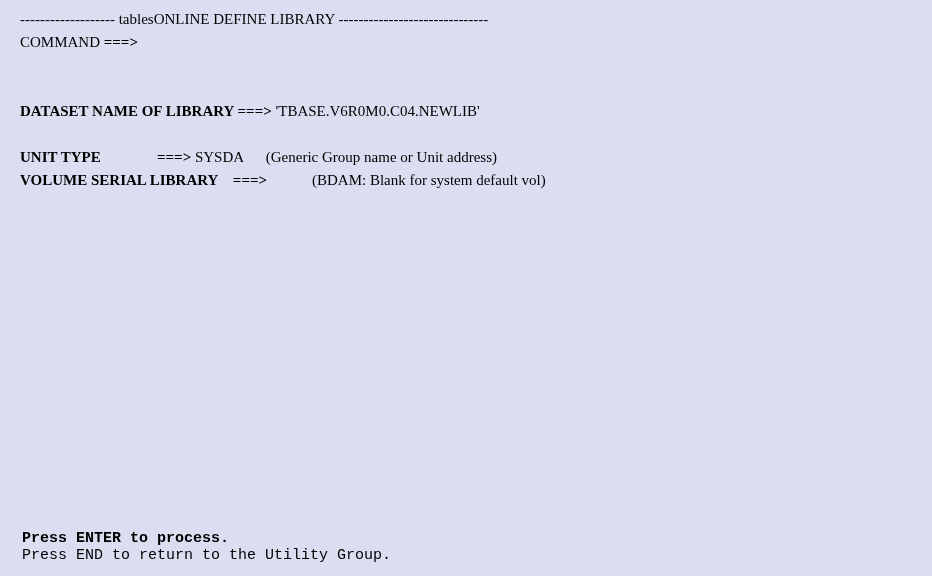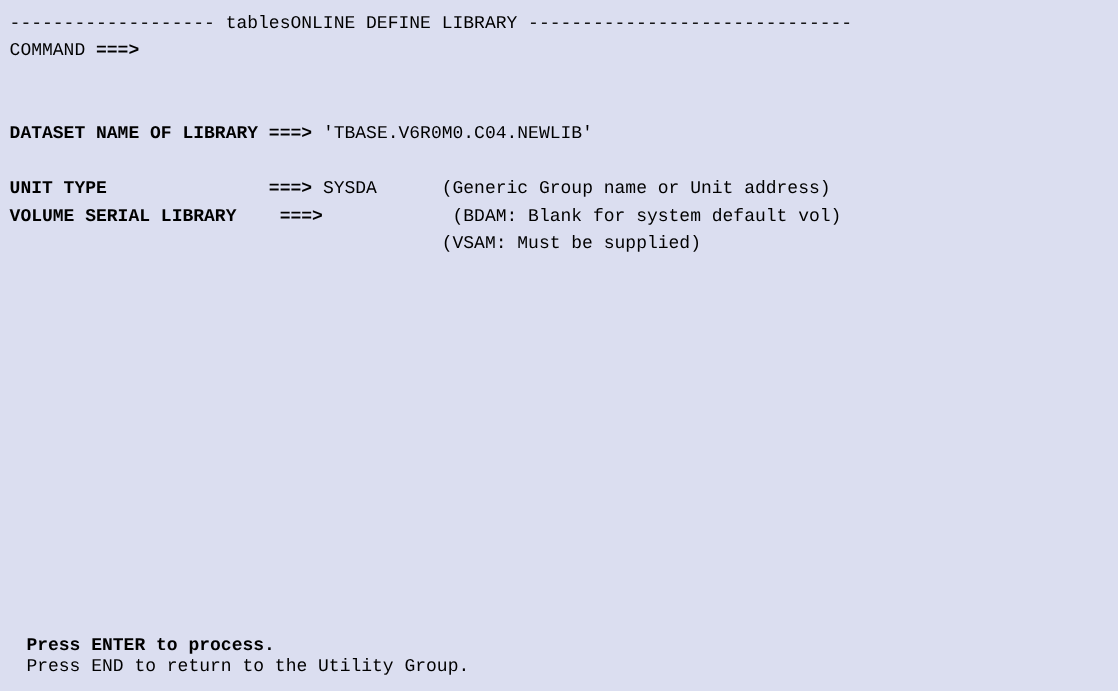--- a/index.html
+++ b/index.html
@@ -8,22 +8,23 @@
       background-color: #dbdef0;
       font-family: "Courier New", Courier, monospace;
       font-size: 15px;
       color: #000;
       width: 932px;
       height: 576px;
       overflow: hidden;
       box-sizing: border-box;
     }
     .screen {
-      padding: 8px 8px;
+      padding: 8px 20px;
       line-height: 23px;
+      font-family: Liberation Serif, serif;
     }
     .bold {
       font-weight: bold;
     }
     .line {
       white-space: pre;
     }
     .spacer {
       height: 23px;
     }
@@ -61,21 +62,20 @@
   <div class="spacer-2"></div>
 
   <div class="field-row"><span class="bold">DATASET NAME OF LIBRARY </span><span class="bold">===&gt;</span><span> 'TBASE.V6R0M0.C04.NEWLIB'</span></div>
 
   <div class="spacer"></div>
 
   <div class="field-row"><span class="bold">UNIT TYPE               </span><span class="bold">===&gt;</span><span> SYSDA      </span><span>(Generic Group name or Unit address)</span></div>
 
   <div class="field-row"><span class="bold">VOLUME SERIAL LIBRARY    </span><span class="bold">===&gt;</span><span>            </span><span>(BDAM: Blank for system default vol)</span></div>
 
-  <div class="field-row"><span>                             </span><span class="bold">    </span><span>       </span><span>(VSAM: Must be supplied)</span></div>
 
 
 
 </div>
 
 <div class="bottom-section">
   <div class="line bold">Press ENTER to process.</div>
   <div class="line">Press END to return to the Utility Group.</div>
 </div>
 

